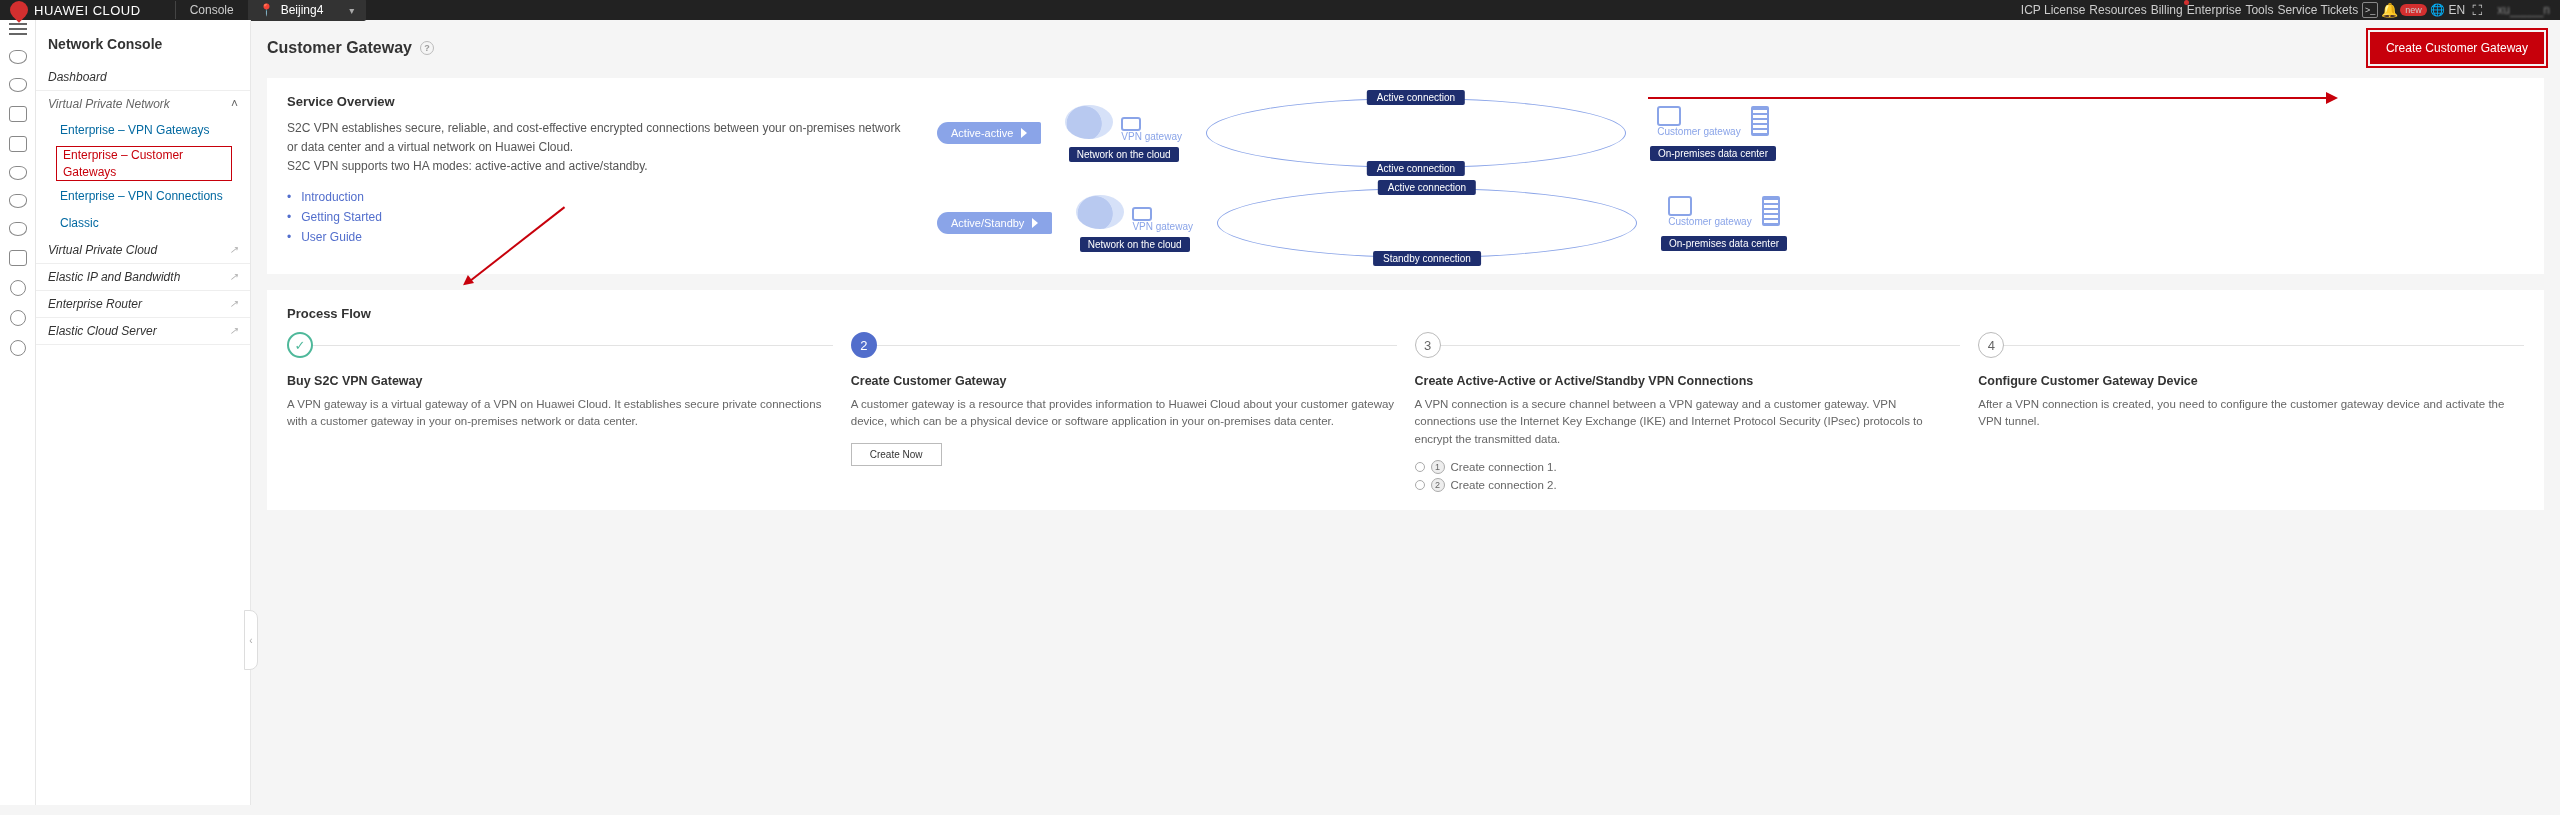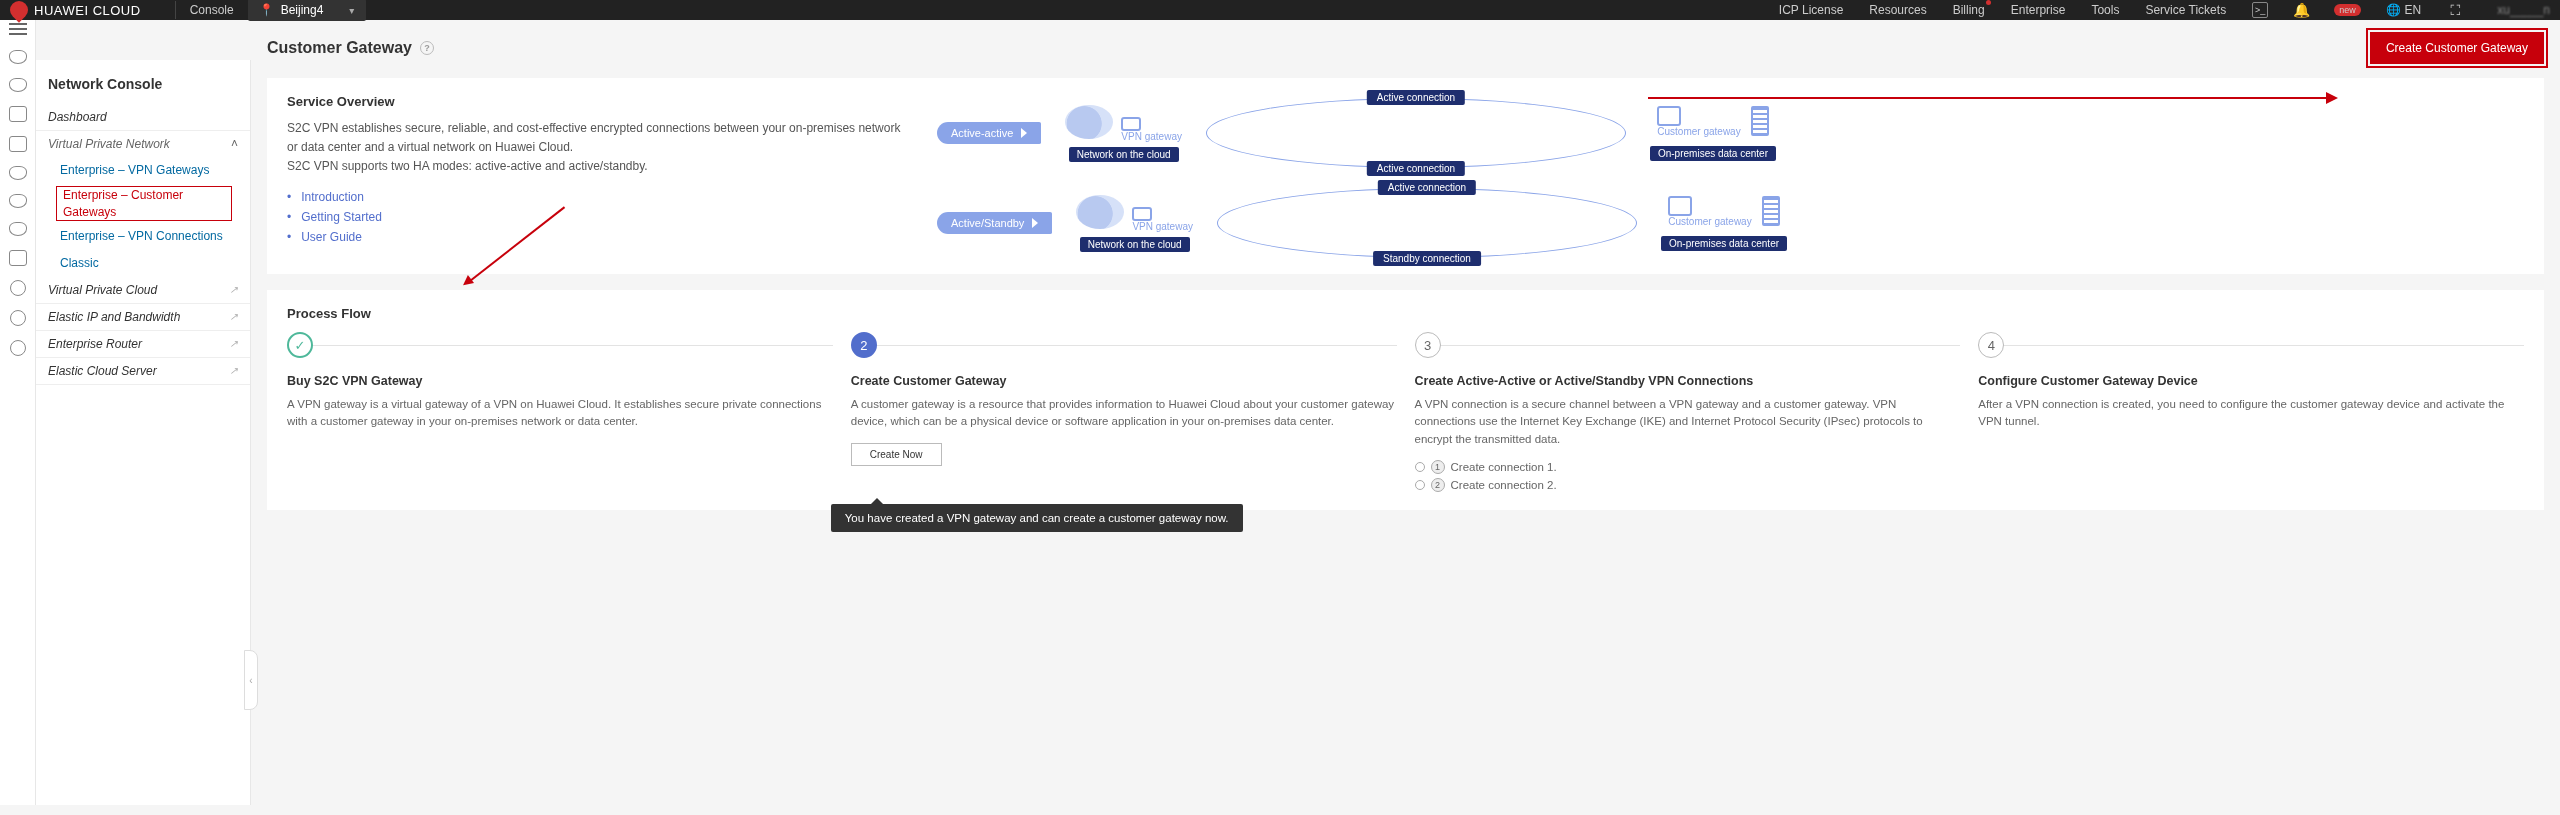--- a/index.html
+++ b/index.html
@@ -8,38 +8,38 @@
 
 .topbar { background: #222; height: 20px; display: flex; align-items: center; color: #fff; padding: 0 10px; }
 .topbar .logo { display: flex; align-items: center; gap: 6px; margin-right: 20px; }
 .topbar .logo-icon { width: 18px; height: 18px; background: #d32f2f; border-radius: 50% 50% 50% 0; transform: rotate(-45deg); }
 .topbar .brand { font-size: 13px; font-weight: 500; letter-spacing: .5px; }
 .topbar .divider { width: 1px; height: 18px; background: #444; margin: 0 14px; }
 .topbar .console-label { font-size: 12px; color: #ccc; }
 .topbar .region { display: flex; align-items: center; gap: 6px; background: #333; padding: 4px 12px; border-radius: 2px; margin-left: 14px; cursor: pointer; }
 .topbar .region .chev { margin-left: 20px; font-size: 10px; color: #aaa; }
 .topbar .spacer { flex: 1; }
-.topbar .right { display: flex; align-items: center; gap: 26px; color: #ccc; font-size: 12px; }
+.topbar .right { display: flex; align-items: center; gap: 4px; color: #ccc; font-size: 12px; }
 .topbar .top-link { cursor: pointer; position: relative; }
 .topbar .dot { position: absolute; top: -3px; right: -6px; width: 5px; height: 5px; background: #d32f2f; border-radius: 50%; }
 .topbar .icon { width: 16px; height: 16px; display: inline-flex; align-items: center; justify-content: center; border: 1px solid #888; border-radius: 2px; font-size: 9px; cursor: pointer; }
 .topbar .icon-plain { border: none; font-size: 14px; }
 .topbar .badge { background: #d32f2f; font-size: 9px; padding: 1px 5px; border-radius: 8px; margin-left: -2px; }
 .topbar .lang { display: flex; align-items: center; gap: 3px; cursor: pointer; }
 .topbar .user { margin-left: 8px; color: #888; filter: blur(1px); }
 
 
 .main { display: flex; height: calc(100% - 30px); }
 .iconrail { width: 36px; background: #fff; border-right: 1px solid #e7e7e7; padding-top: 8px; display: flex; flex-direction: column; align-items: center; gap: 14px; }
 .iconrail .menu-icon { width: 18px; height: 2px; background: #666; box-shadow: 0 -5px 0 #666, 0 5px 0 #666; cursor: pointer; margin-bottom: 6px; }
 .iconrail .rail-icon { width: 18px; height: 14px; border: 1.5px solid #888; border-radius: 40% 40% 50% 50%; cursor: pointer; }
 .iconrail .rail-icon.sq { border-radius: 3px; height: 16px; }
 .iconrail .rail-icon.circ { border-radius: 50%; height: 16px; width: 16px; }
 
-.sidebar { width: 215px; background: #fff; border-right: 1px solid #e7e7e7; padding-top: 10px; position: relative; margin-top: 40px; }
+.sidebar { width: 215px; background: #fff; border-right: 1px solid #e7e7e7; padding-top: 10px; position: relative; }
 .sidebar h2 { font-size: 14px; font-weight: 600; padding: 6px 12px 12px; }
 .sidebar .nav { font-size: 12px; color: #666; }
 .sidebar .nav-item { padding: 6px 12px; cursor: pointer; display: flex; align-items: center; justify-content: space-between; font-style: italic; }
 .sidebar .nav-item.group { color: #333; border-bottom: 1px solid #eee; }
 .sidebar .nav-sub { padding: 5px 12px 5px 24px; cursor: pointer; color: #0369a1; line-height: 1.4; }
 .sidebar .nav-sub.active { color: #c7000b; border: 1px solid #c7000b; margin: 2px 18px 2px 20px; padding: 0 6px; }
 .sidebar .ext { font-size: 10px; color: #aaa; margin-left: 4px; }
 .sidebar .collapse-handle { position: absolute; right: -8px; top: 590px; width: 14px; height: 60px; background: #fff; border: 1px solid #ddd; border-radius: 0 8px 8px 0; display: flex; align-items: center; justify-content: center; font-size: 10px; color: #aaa; cursor: pointer; }
 
 .content { flex: 1; overflow: auto; padding: 12px 16px; }
@@ -284,21 +284,20 @@
         <div class="step done">
           <div class="circle">✓</div>
           <h4>Buy S2C VPN Gateway</h4>
           <p>A VPN gateway is a virtual gateway of a VPN on Huawei Cloud. It establishes secure private connections with a customer gateway in your on-premises network or data center.</p>
         </div>
         <div class="step active" style="position:relative">
           <div class="circle">2</div>
           <h4>Create Customer Gateway</h4>
           <p>A customer gateway is a resource that provides information to Huawei Cloud about your customer gateway device, which can be a physical device or software application in your on-premises data center.</p>
           <div class="mini-btn">Create Now</div>
-          <div class="tooltip" style="top:158px;left:-20px">You have created a VPN gateway and can create a customer gateway now.</div>
         </div>
         <div class="step pending">
           <div class="circle">3</div>
           <h4>Create Active-Active or Active/Standby VPN Connections</h4>
           <p>A VPN connection is a secure channel between a VPN gateway and a customer gateway. VPN connections use the Internet Key Exchange (IKE) and Internet Protocol Security (IPsec) protocols to encrypt the transmitted data.</p>
           <div class="sub-steps">
             <div class="ss-row">
                 <span class="radio"></span>
                 <span class="ss-num">1</span>
                 <span>Create connection 1.</span>

